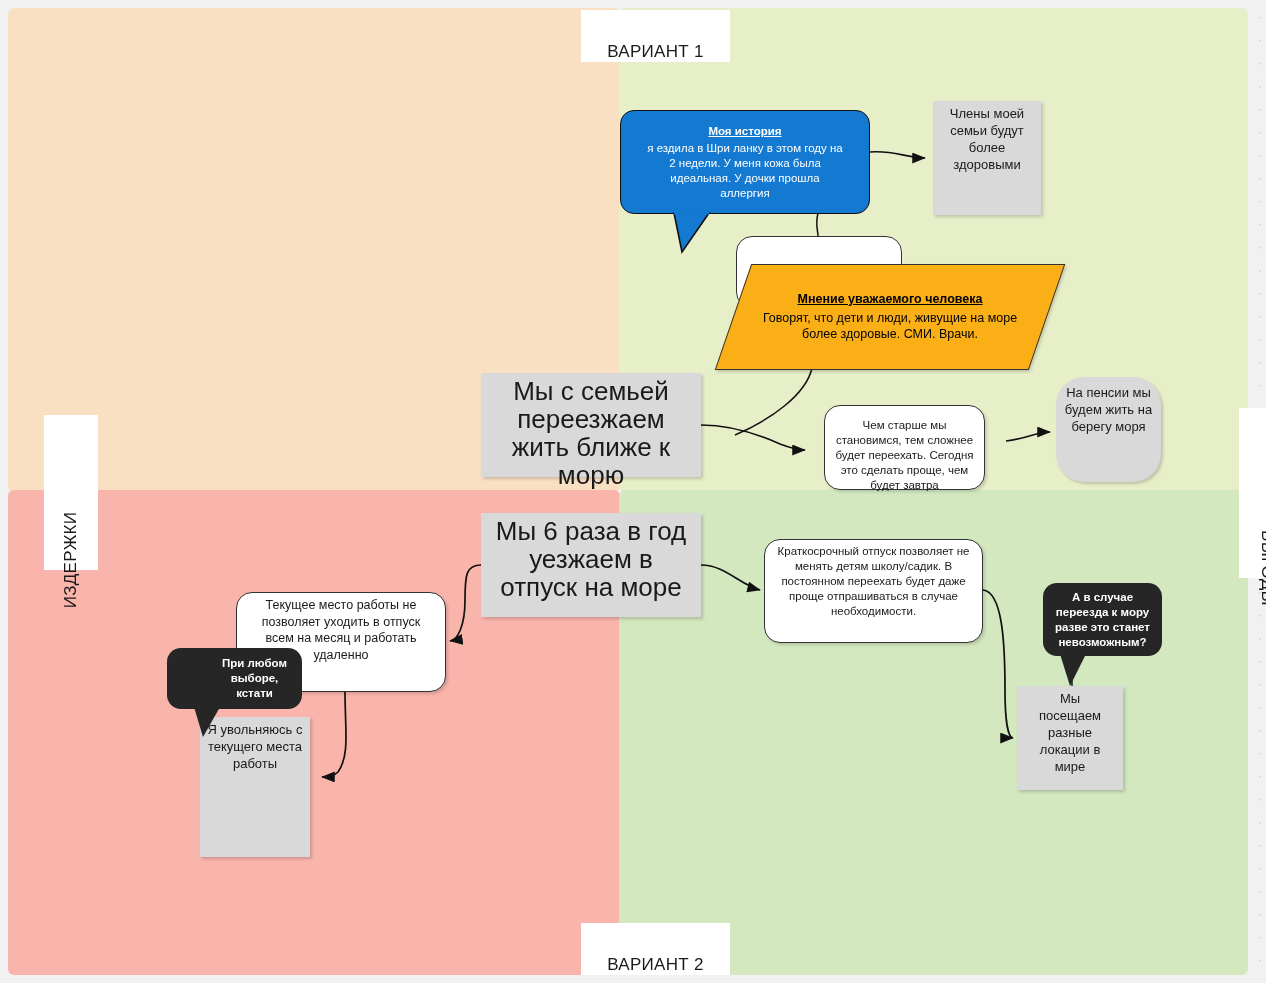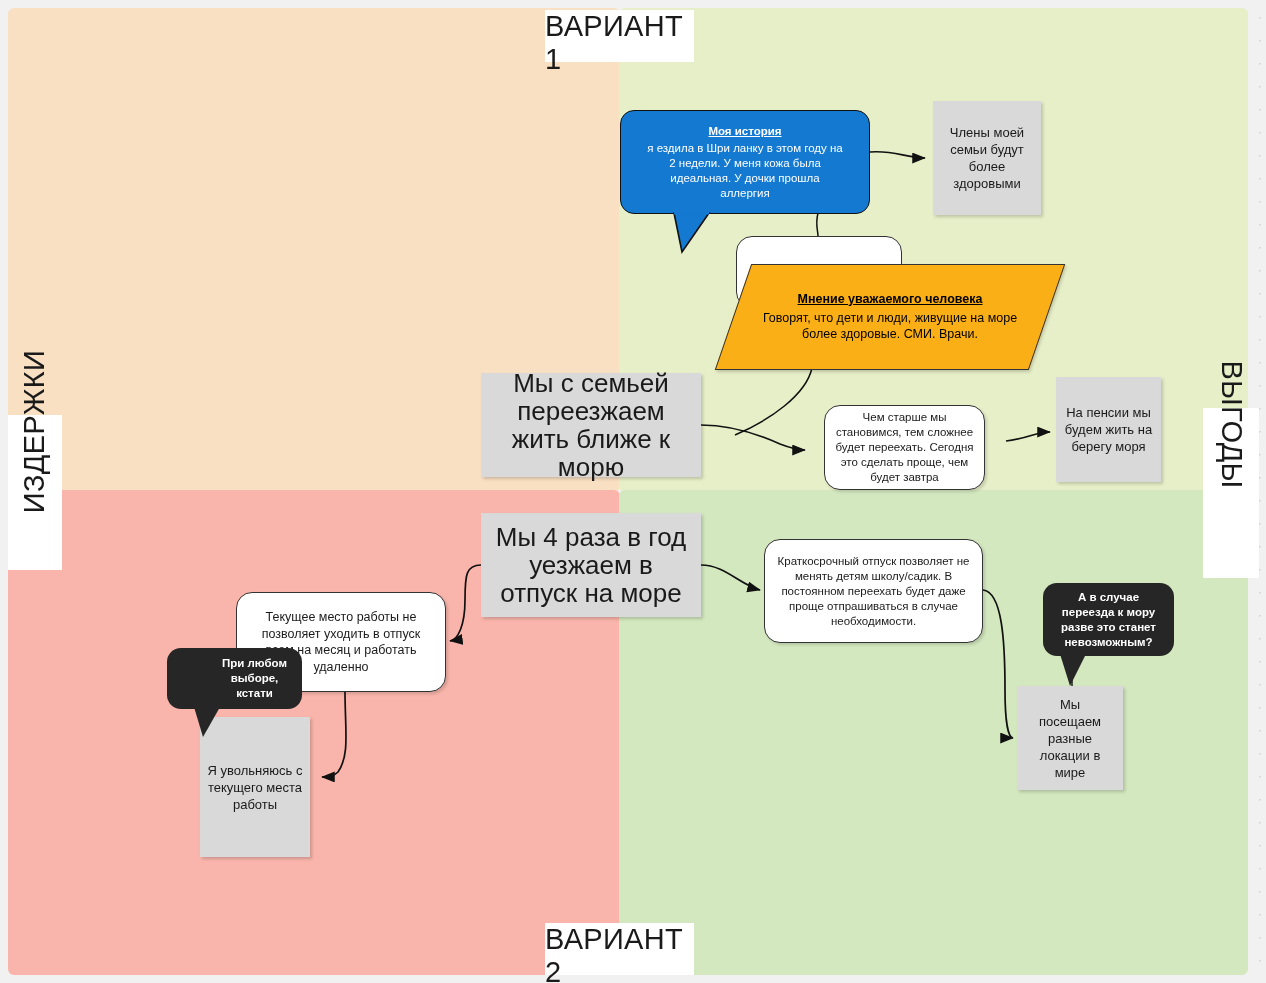--- a/index.html
+++ b/index.html
@@ -17,35 +17,35 @@
   
   .quad{position:absolute;box-sizing:border-box;border-radius:6px;}
   #quad-cost-top   {left:8px;   top:8px;   width:612px; height:484px; background:#fae0c3;}
   #quad-benefit-top{left:619px; top:8px;   width:629px; height:484px; background:#e7efc8;}
   #quad-cost-bot   {left:8px;   top:490px; width:612px; height:485px; background:#f9b5ab;}
   #quad-benefit-bot{left:619px; top:490px; width:629px; height:485px; background:#d3e8bf;}
 
   
   .axis-label{
     position:absolute;background:#ffffff;color:#1a1a1a;
-    display:flex;align-items:flex-start;justify-content:center;
-    font-size:29px;letter-spacing:.3px;
+    display:flex;align-items:flex-end;justify-content:center;
+    font-size:17px;letter-spacing:.3px;margin-left:36px;
   }
   #label-variant-1{left:545px;top:10px;width:149px;height:52px;}
   #label-variant-2{left:545px;top:923px;width:149px;height:52px;}
   #label-costs{left:8px;top:415px;width:54px;height:155px;}
   #label-costs span{transform:rotate(-90deg);white-space:nowrap;}
   #label-benefits{left:1203px;top:408px;width:56px;height:170px;}
   #label-benefits span{transform:rotate(90deg);white-space:nowrap;}
 
   
   #connectors{position:absolute;left:0;top:0;width:1266px;height:983px;}
 
   
-  .node{position:absolute;box-sizing:border-box;display:flex;align-items:center;
+  .node{position:absolute;box-sizing:border-box;display:flex;
         justify-content:center;text-align:center;}
   .node .inner{width:100%;}
 
   .gray{
     background:#d9d9d9;color:#1a1a1a;
     box-shadow:2px 2px 3px rgba(0,0,0,.18);
   }
   .white-round{
     background:#ffffff;border:1.4px solid #333;border-radius:16px;color:#1a1a1a;
     box-shadow:2px 2px 3px rgba(0,0,0,.15);
@@ -141,33 +141,33 @@
   </div>
 
   <div class="node gray t21" id="node-move-sea" style="left:481px;top:373px;width:220px;height:104px;padding:4px 8px;">
     <div class="inner">Мы с семьей переезжаем жить ближе к морю</div>
   </div>
 
   <div class="node white-round t11" id="node-older-harder" style="left:809px;top:405px;width:161px;height:85px;padding:12px 10px;margin-left:15px;">
     <div class="inner">Чем старше мы становимся, тем сложнее будет переехать. Сегодня это сделать проще, чем будет завтра</div>
   </div>
 
-  <div class="node gray t13" id="node-retirement" style="left:1056px;top:377px;width:105px;height:105px;padding:0 6px;">
+  <div class="node gray t13" id="node-retirement" style="left:1056px;top:377px;width:105px;height:105px;padding:7px 6px;border-radius:28px;">
     <div class="inner">На пенсии мы будем жить на берегу моря</div>
   </div>
 
   <div class="node gray t21" id="node-four-times" style="left:481px;top:513px;width:220px;height:104px;padding:4px 8px;">
-    <div class="inner">Мы 4 раза в год уезжаем в отпуск  на море</div>
+    <div class="inner">Мы 6 раза в год уезжаем в отпуск  на море</div>
   </div>
 
   <div class="node white-round t11" id="node-short-vacation" style="left:764px;top:539px;width:219px;height:104px;padding:4px 10px;">
     <div class="inner">Краткосрочный отпуск позволяет не менять детям школу/садик. В постоянном переехать будет даже проще отпрашиваться в случае необходимости.</div>
   </div>
 
-  <div class="bubble dark" id="node-relocation-q" style="left:1043px;top:583px;width:131px;height:73px;padding:4px 10px;">
+  <div class="bubble dark" id="node-relocation-q" style="left:1043px;top:583px;width:119px;height:73px;padding:4px 10px;">
     <div class="inner t11" style="font-weight:bold;">А в случае переезда к мору разве это станет невозможным?</div>
   </div>
   <svg style="position:absolute;left:1060px;top:654px;width:34px;height:34px;">
     <path d="M0,0 L26,0 L10,32 Z" fill="#262626"></path>
   </svg>
 
   <div class="node gray t13" id="node-visit-locations" style="left:1017px;top:686px;width:106px;height:104px;padding:4px 14px;">
     <div class="inner">Мы посещаем разные локации в мире</div>
   </div>
 

